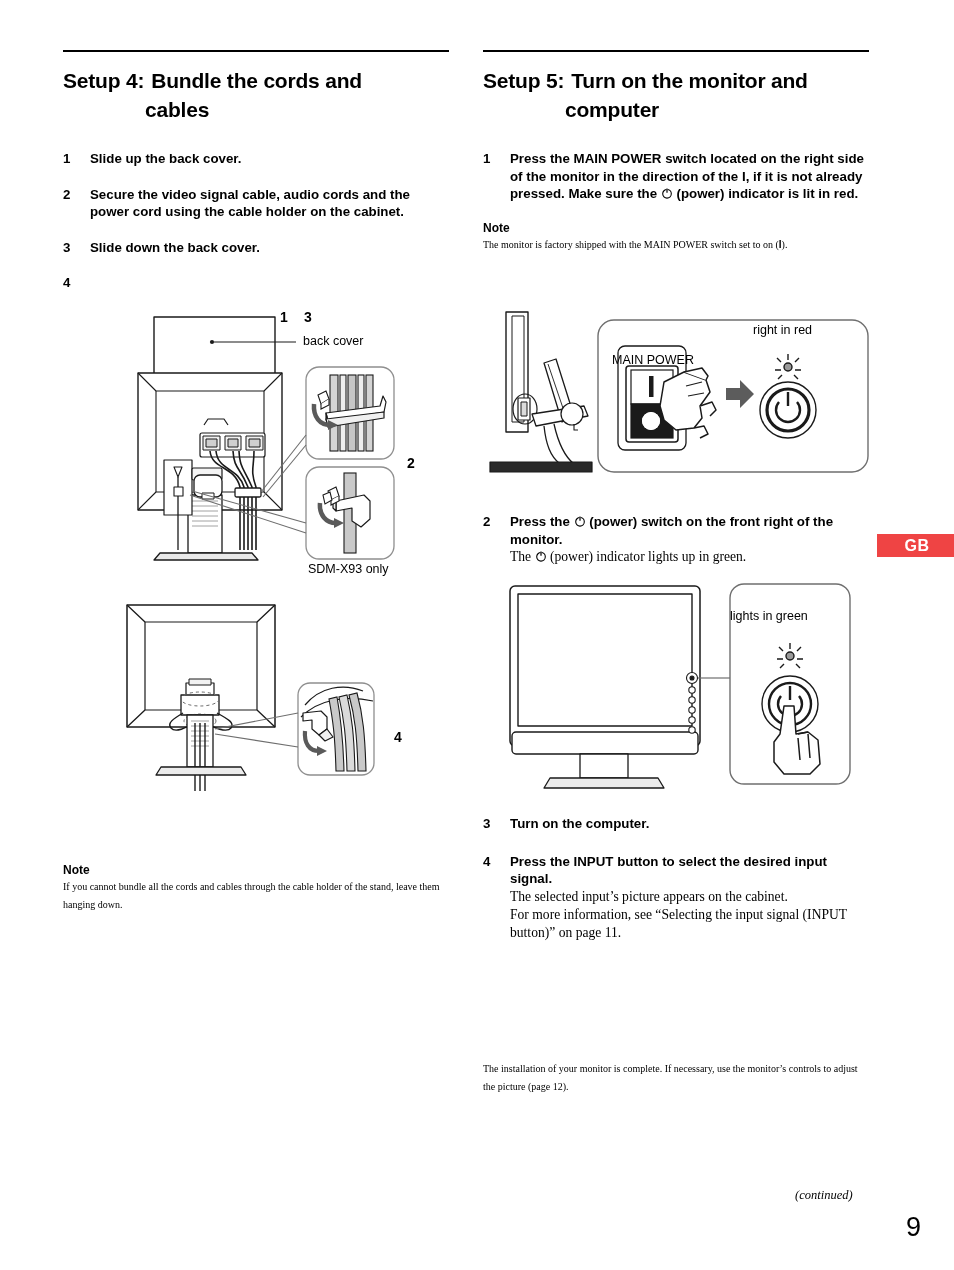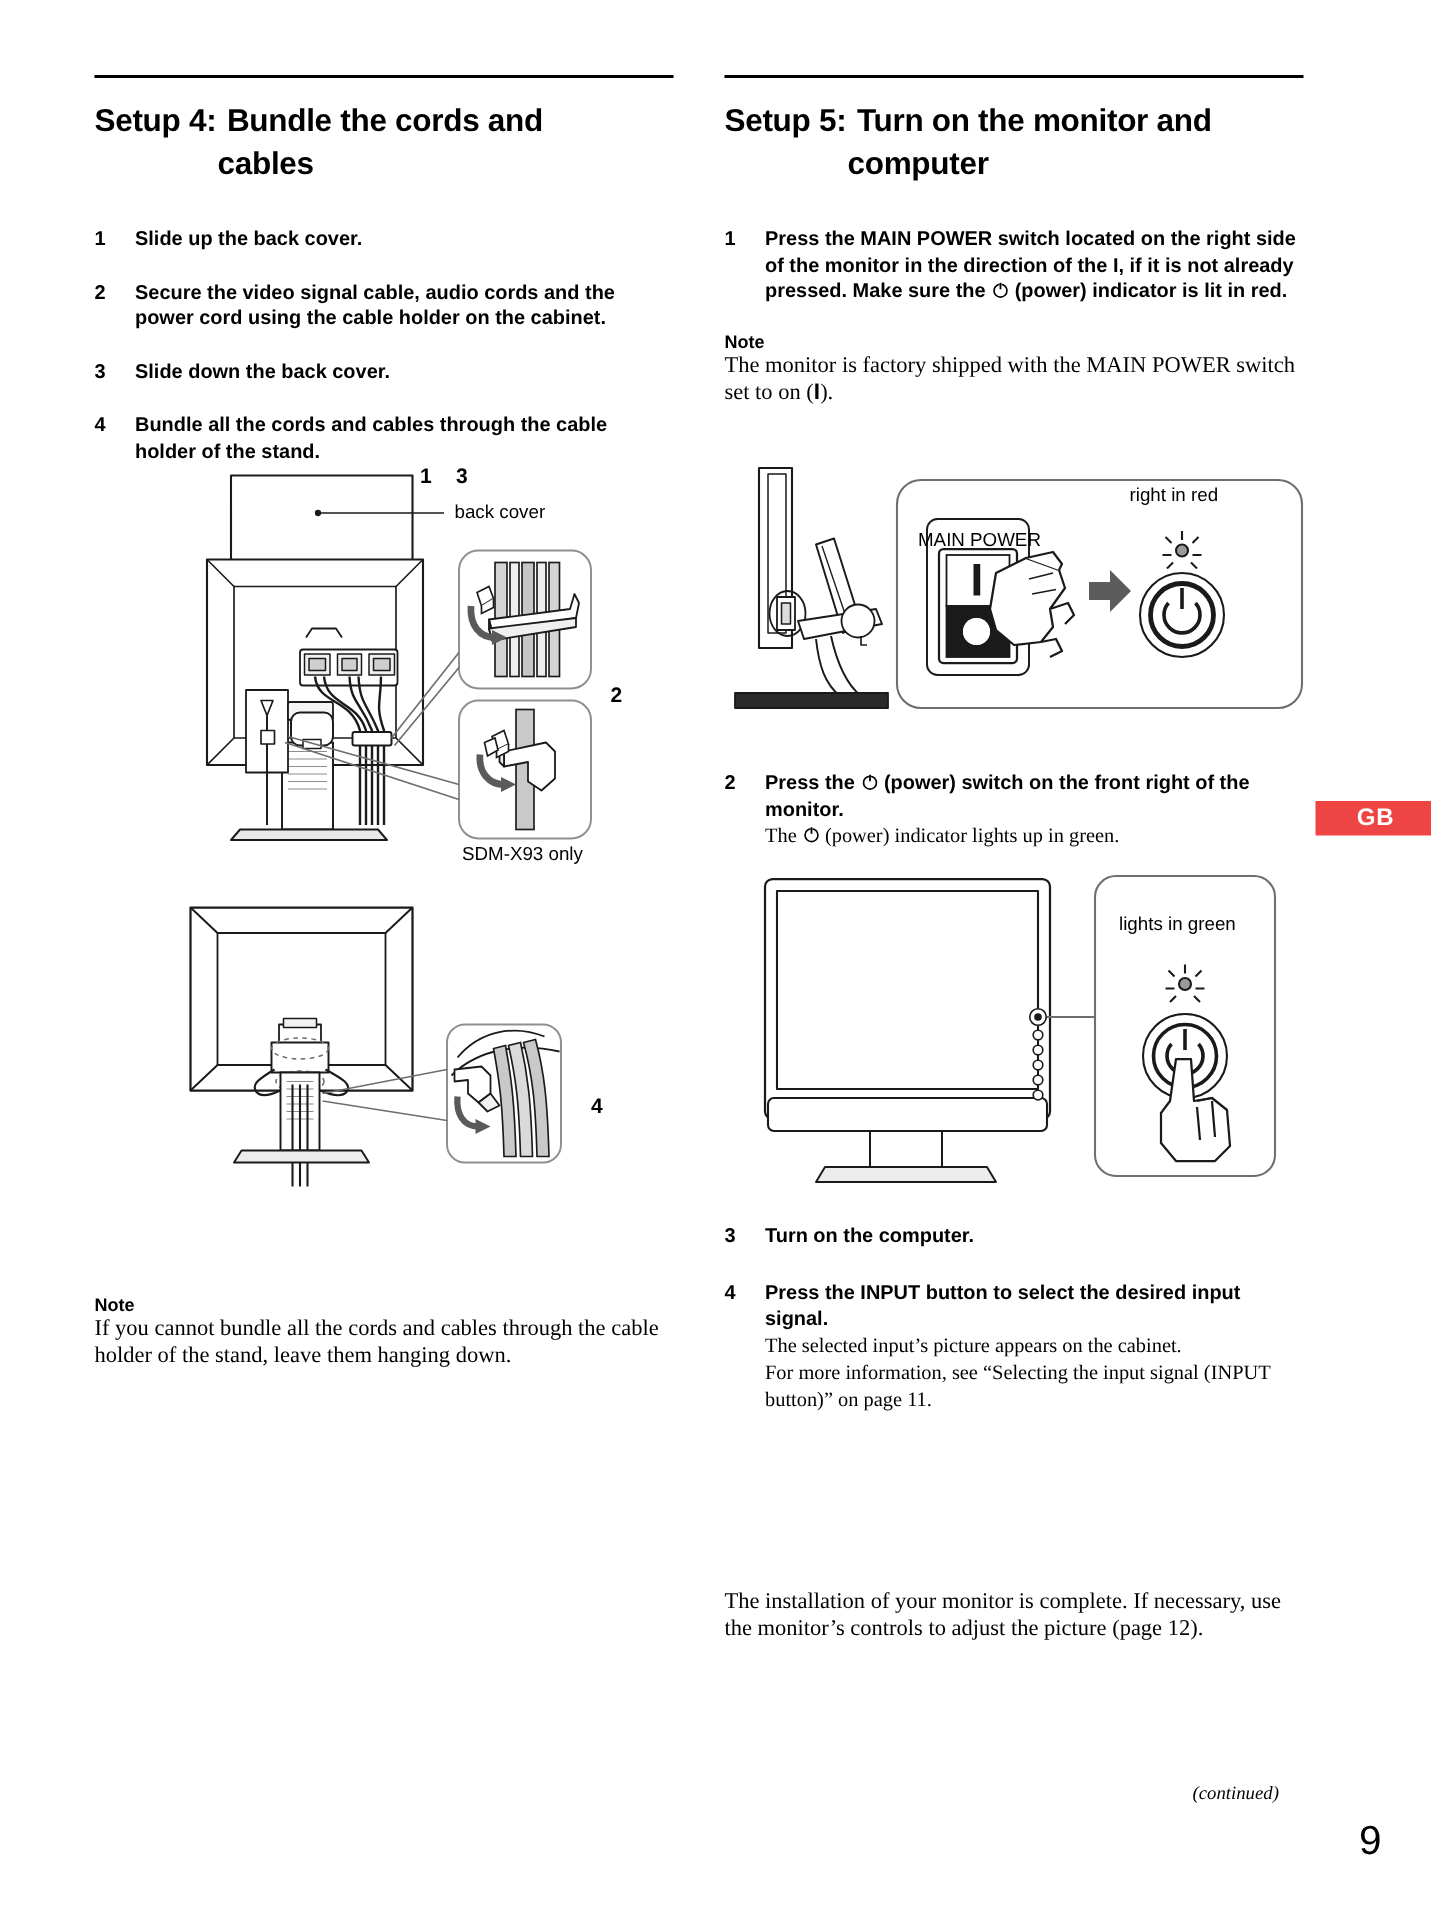--- a/index.html
+++ b/index.html
@@ -79,21 +79,21 @@
 
   
   .note-head {
     font-size: 12px;
     font-weight: bold;
     margin: 0 0 1px 0;
     font-family: "Liberation Sans", sans-serif;
   }
   .note-body, .para {
     font-family: "Liberation Serif", serif;
-    font-size: 15px;
+    font-size: 10px;
     line-height: 17.5px;
     margin: 0;
   }
 
   
   .pw {
     display: inline-block;
     position: relative;
     width: 12px;
     height: 12px;
@@ -169,21 +169,20 @@
     <div class="step">
       <span class="num">2</span>
       <span>Secure the video signal cable, audio cords and the power cord using the cable holder on the cabinet.</span>
     </div>
     <div class="step">
       <span class="num">3</span>
       <span>Slide down the back cover.</span>
     </div>
     <div class="step">
       <span class="num">4</span>
-      <span>Bundle all the cords and cables through the cable holder of the stand.</span>
     </div>
   </div>
 
   <div class="fig" style="left:130px; top:305px; width:320px; height:285px;">
     <svg width="320" height="285" viewBox="0 0 320 285">
       <defs>
         <linearGradient id="gmid" x1="0" y1="0" x2="1" y2="0">
           <stop offset="0" stop-color="#d8d8d8"></stop>
             <stop offset="1" stop-color="#f2f2f2"></stop>
         </linearGradient>
@@ -512,21 +511,21 @@
       <g stroke="#1a1a1a" stroke-width="2.4" fill="none">
         <path d="M279 114 A 12 12 0 1 0 297 114"></path>
         <line x1="288" y1="104" x2="288" y2="118"></line>
       </g>
 
       <g fill="#ffffff" stroke="#1a1a1a" stroke-width="1.5" stroke-linejoin="round">
         <path d="M282 124 L292 124 L294 152 L306 150 L316 158 L318 182 L308 192 L282 192 L272 180 L272 160 L278 152 Z"></path>
         <path d="M296 152 L306 150 M306 152 L308 176 M296 156 L298 178"></path>
       </g>
     </svg>
-    <div class="fig-cap" style="position:absolute; left:244px; top:27px;">lights in green</div>
+    <div class="fig-cap" style="position:absolute; left:228px; top:27px;">lights in green</div>
   </div>
 
   <div style="position:absolute; left:483px; top:815px; width:386px;">
     <div class="step" style="margin-bottom:20px;">
       <span class="num">3</span>
       <span>Turn on the computer.</span>
     </div>
     <div class="step" style="margin-bottom:0;">
       <span class="num">4</span>
       <span>Press the INPUT button to select the desired input signal.</span>

